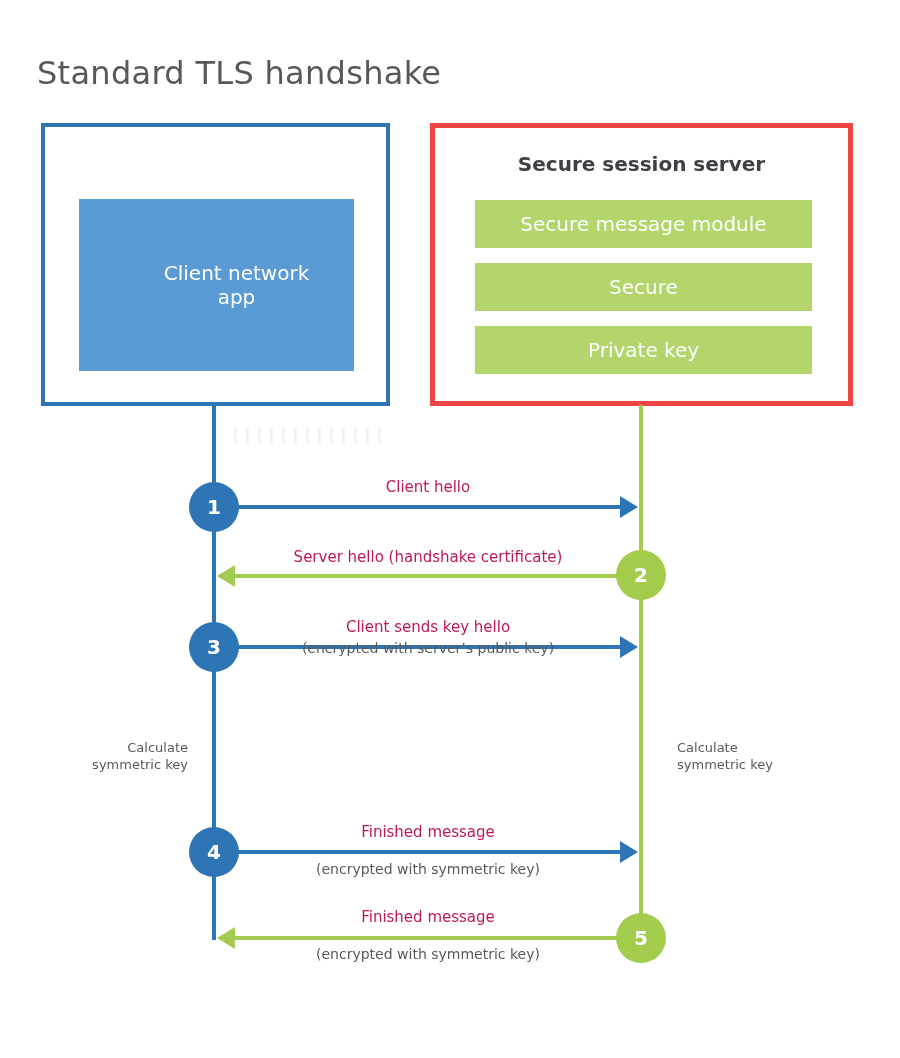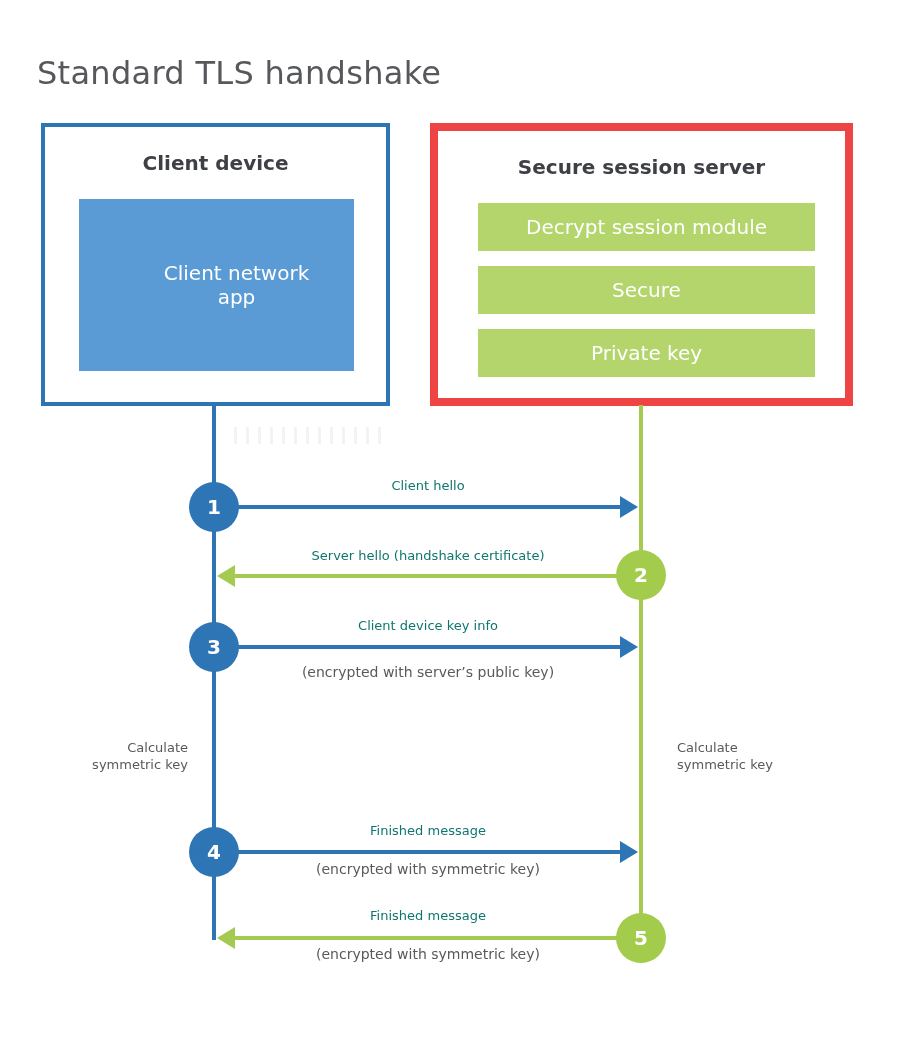--- a/index.html
+++ b/index.html
@@ -33,21 +33,21 @@
     background: #ffffff;
   }
   .client-box {
     left: 41px;
     width: 349px;
     border: 4px solid #2e75b6;
   }
   .server-box {
     left: 430px;
     width: 423px;
-    border: 8px solid #ef4444;
+    border: 5px solid #ef4444;
   }
   .box-title {
     position: absolute;
     left: 0; right: 0;
     top: 24px;
     text-align: center;
     font-size: 20px;
     font-weight: 700;
     color: #3f4045;
   }
@@ -116,22 +116,22 @@
   }
   .step-circle.blue  { background: #2e75b6; }
   .step-circle.green { background: #a3cb4c; }
 
   
   .msg-label {
     position: absolute;
     left: 216px;
     width: 424px;
     text-align: center;
-    font-size: 13px;
-    color: #0f766e;
+    font-size: 15px;
+    color: #be185d;
   }
   .msg-sub {
     position: absolute;
     left: 216px;
     width: 424px;
     text-align: center;
     font-size: 14px;
     color: #58595b;
   }
 
@@ -148,29 +148,28 @@
   .note-calc-right { left: 677px; top: 739px; width: 130px; text-align: left; }
 </style>
 </head>
 <body>
 
 <div class="canvas">
 
   <div class="page-title">Standard TLS handshake</div>
 
   <div class="outer-box client-box">
-    <div class="box-title">Client device</div>
     <div class="app-box">
       <span>Client network app</span>
     </div>
   </div>
 
   <div class="outer-box server-box">
     <div class="box-title">Secure session server</div>
-    <div class="server-bar bar-1">Decrypt session module</div>
+    <div class="server-bar bar-1">Secure message module</div>
     <div class="server-bar bar-2">Secure</div>
     <div class="server-bar bar-3">Private key</div>
   </div>
 
   <div class="vline vline-blue"></div>
   <div class="vline vline-green"></div>
 
   <div class="faint-ticks">
     <i></i>
       <i></i>
@@ -196,22 +195,22 @@
 
   <div class="hline green" style="left:235px; top:574px; width:406px;"></div>
   <div class="ahead left green" style="left:217px; top:565px;"></div>
   <div class="msg-label" style="top:548px;">Server hello (handshake certificate)</div>
   <div class="step-circle green" style="left:616px; top:550px;">
     <span>2</span>
   </div>
 
   <div class="hline blue" style="left:216px; top:645px; width:404px;"></div>
   <div class="ahead right blue" style="left:620px; top:636px;"></div>
-  <div class="msg-label" style="top:618px;">Client device key info</div>
-  <div class="msg-sub" style="top:664px;">(encrypted with server’s public key)</div>
+  <div class="msg-label" style="top:618px;">Client sends key hello</div>
+  <div class="msg-sub" style="top:640px;">(encrypted with server’s public key)</div>
   <div class="step-circle blue" style="left:189px; top:622px;">
     <span>3</span>
   </div>
 
   <div class="side-note note-calc-left">Calculate
 symmetric key</div>
   <div class="side-note note-calc-right">Calculate
 symmetric key</div>
 
   <div class="hline blue" style="left:216px; top:850px; width:404px;"></div>

